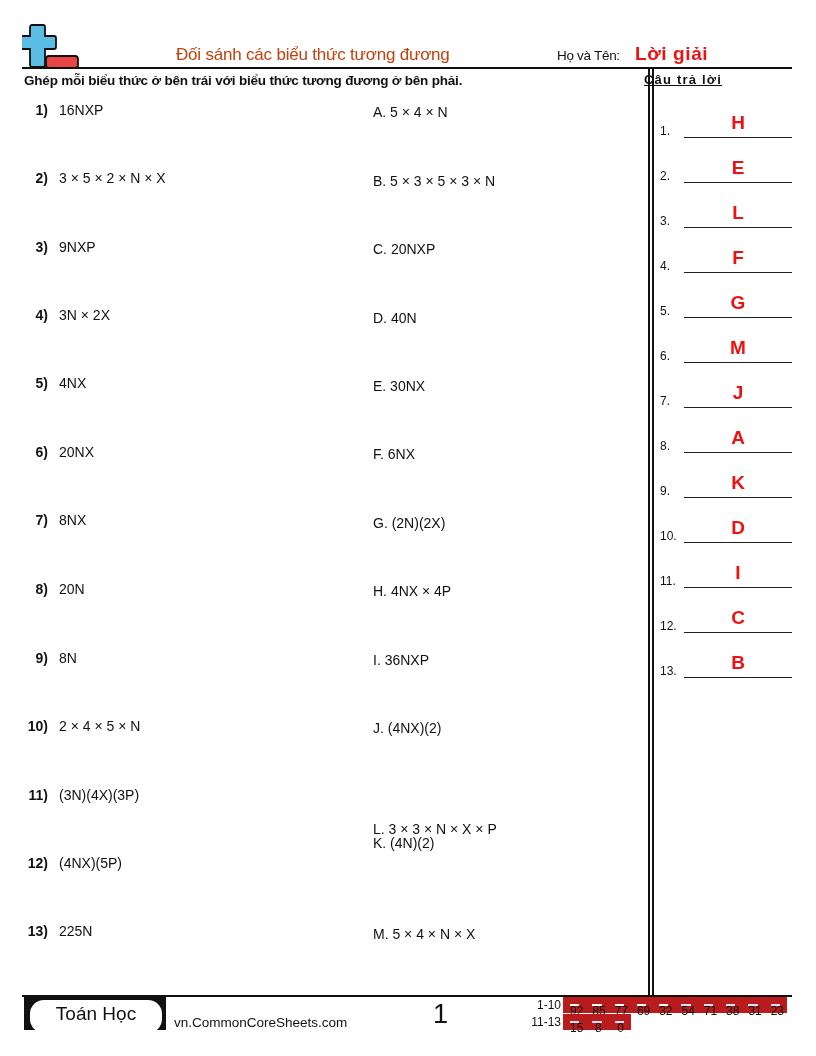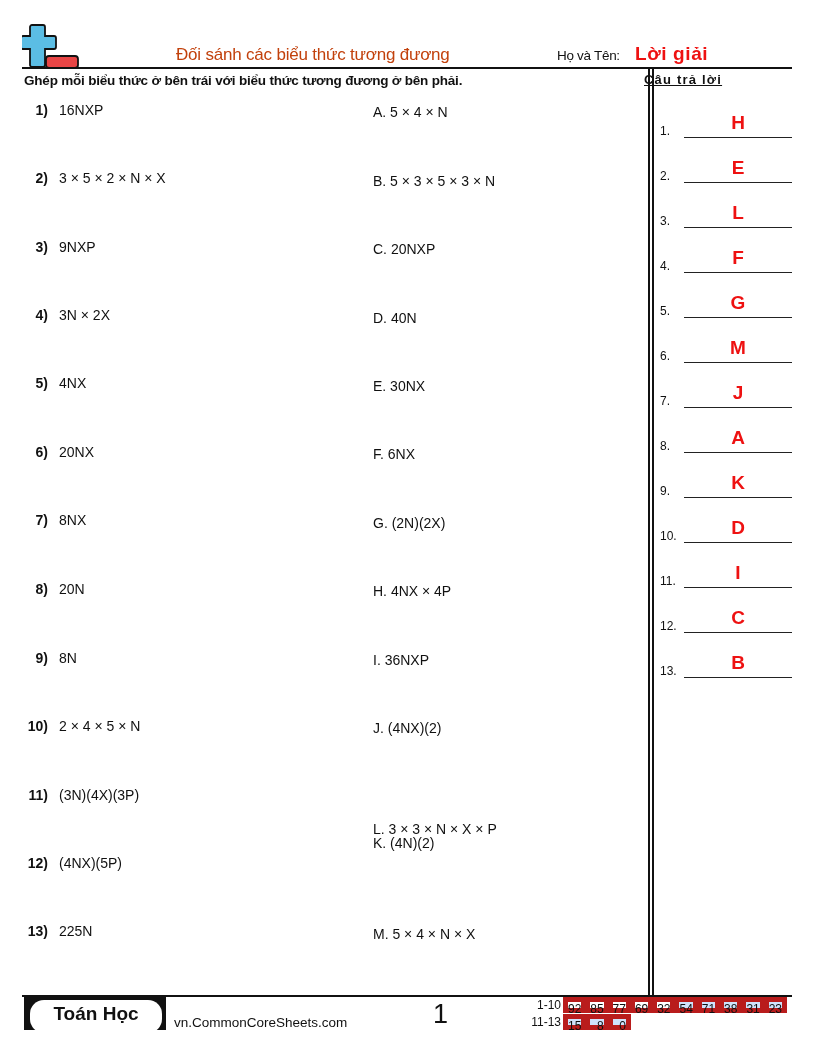--- a/index.html
+++ b/index.html
@@ -28,28 +28,28 @@
 
     .option { position: absolute; left: 373px; font-size: 14px; white-space: nowrap; }
 
     .ans-row { position: absolute; left: 660px; width: 132px; height: 20px; }
     .ans-row .n { position: absolute; left: 0; bottom: 0; font-size: 12px; }
     .ans-row .line { position: absolute; left: 24px; right: 0; bottom: 0; height: 1px; background: #222; }
     .ans-row .val { position: absolute; left: 24px; right: 0; bottom: 4px; text-align: center; font-size: 19px; font-weight: bold; color: #ee1111; }
 
     .footer-rule { position: absolute; left: 22px; top: 995px; width: 770px; height: 2px; background: #111; }
     .badge-box { position: absolute; left: 24px; top: 997px; width: 142px; height: 33px; background: #111; }
-    .badge { position: absolute; left: 30px; top: 1000px; width: 132px; height: 33px; background: #fff; border-radius: 14px; text-align: center; font-size: 19px; font-weight: bold; line-height: 27px; }
+    .badge { position: absolute; left: 30px; top: 1000px; width: 132px; height: 33px; background: #fff; border-radius: 14px; text-align: center; font-size: 19px; font-weight: normal; line-height: 27px; }
     .site { position: absolute; left: 174px; top: 1015px; font-size: 13.5px; }
     .page-num { position: absolute; left: 433px; top: 999px; font-size: 27px; }
 
     .score { position: absolute; left: 520px; top: 997px; font-size: 12px; }
     .score-row { position: absolute; height: 16px; display: flex; }
     .score-row .lbl { width: 44px; text-align: right; padding-right: 3px; line-height: 16px; }
-    .score-row .cell { width: 23.3px; height: 16px; line-height: 15px; text-align: center; border: 5px solid #b91c1c; margin-left: -1px; }
+    .score-row .cell { width: 23.3px; height: 16px; line-height: 15px; text-align: center; border: 7px solid #b91c1c; margin-left: -1px; }
     .score-row .cell.blue { background: #cfe2fb; text-align: right; }
   </style>
 </head>
 <body>
 
 <svg class="logo" viewBox="0 0 58 46">
   <path d="M10 1 h11 a2 2 0 0 1 2 2 v9 h9 a2 2 0 0 1 2 2 v9 a2 2 0 0 1 -2 2 h-9 v16 a2 2 0 0 1 -2 2 h-11 a2 2 0 0 1 -2 -2 v-16 h-7 a2 2 0 0 1 -2 -2 v-9 a2 2 0 0 1 2 -2 h7 v-9 a2 2 0 0 1 2 -2 z" fill="#5bbde4" stroke="#111" stroke-width="1.8"></path>
   <rect x="24" y="32" width="32" height="12" rx="3" fill="#e84545" stroke="#111" stroke-width="1.8"></rect>
 </svg>
 

